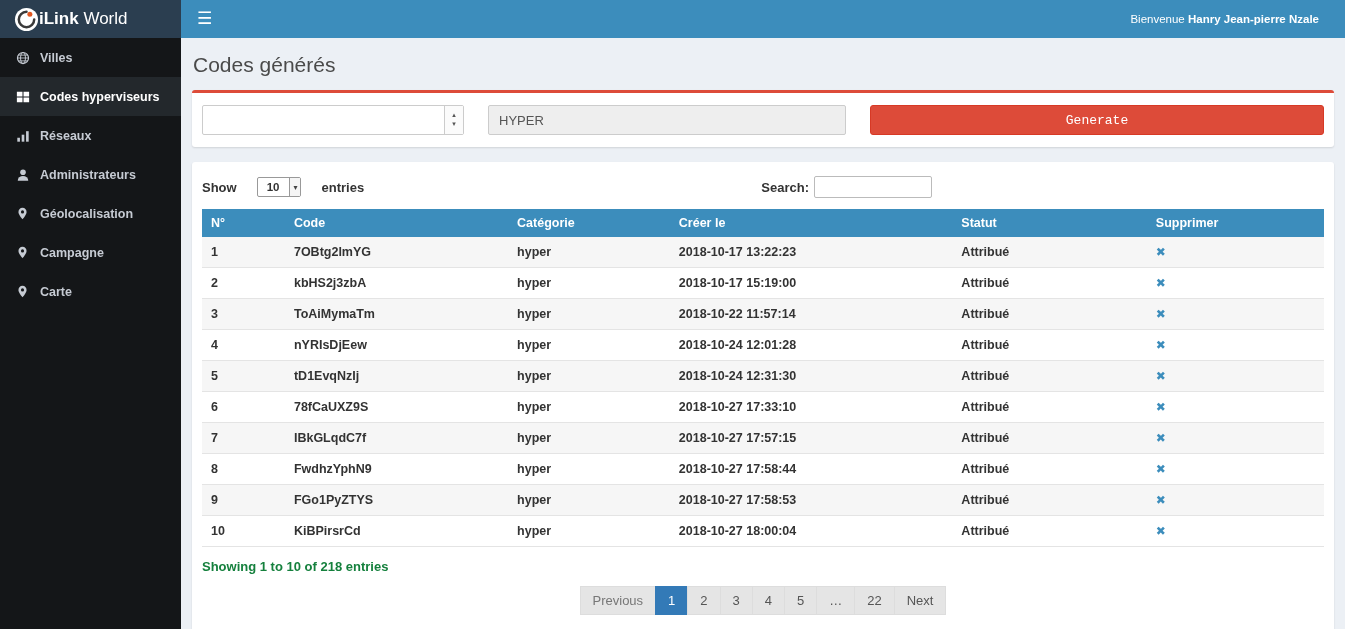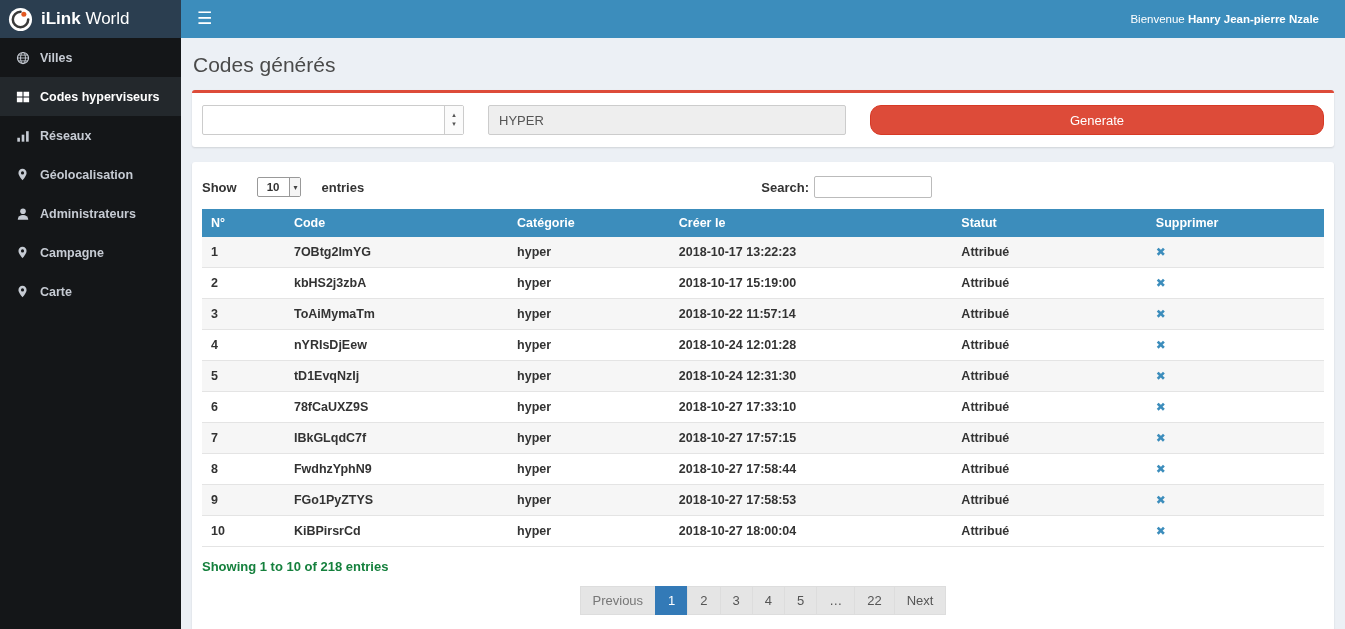--- a/index.html
+++ b/index.html
@@ -1,21 +1,21 @@
 <!DOCTYPE html>
 <html><head>
 <meta charset="utf-8">
 <style>
   html,body{margin:0;padding:0;background:#d8dce1;}
   .app{position:relative;width:1345px;height:629px;background:#ecf0f5;overflow:hidden;
        font-family:"Liberation Sans","DejaVu Sans",sans-serif;color:#333;}
 
   
   .topbar{display:flex;height:38px;}
-  .logo{width:181px;box-sizing:border-box;background:#2b3e50;color:#fff;display:flex;align-items:center;gap:8px;padding-left:8px;font-size:17px;cursor:pointer}
+  .logo{width:181px;box-sizing:border-box;background:#2b3e50;color:#fff;display:flex;align-items:center;padding-left:14px;font-size:17px;cursor:pointer}
   .logo .brand-bold{font-weight:700}
   .logo .brand-rest{font-weight:300}
   .navbar{flex:1;background:#3c8dbc;display:flex;align-items:center;color:#fff;}
   .hamburger{padding:0 16px;font-size:17px;cursor:pointer;line-height:38px}
   .welcome{margin-left:auto;padding-right:26px;font-size:11.5px}
   .welcome b{font-weight:700}
 
   
   .sidebar{position:absolute;top:38px;left:0;bottom:0;width:181px;background:#141618;}
   .side-item{display:flex;align-items:center;gap:10px;height:39px;padding-left:15px;color:#c6cbd3;font-size:12.5px;font-weight:600;cursor:pointer;}
@@ -24,21 +24,21 @@
 
   
   .main{margin-left:181px;padding:9px 11px 0;}
   .page-title{font-size:21px;font-weight:400;color:#4a4a4a;margin:6px 0 13px 1px;}
   .box{background:#fff;border-radius:3px;box-shadow:0 1px 2px rgba(0,0,0,0.12);}
   .box-gen{border-top:3px solid #dd4b39;padding:12px 10px;display:flex;align-items:center;gap:24px;margin-bottom:15px;}
   .spin{width:262px;height:30px;border:1px solid #ccc;background:#fff;border-radius:2px;display:flex;box-sizing:border-box;cursor:text}
   .spin-gap{flex:1}
   .spin-btns{width:18px;border-left:1px solid #ccc;display:flex;flex-direction:column;align-items:center;justify-content:center;font-size:7px;color:#555;line-height:1.25;background:#fbfbfb;cursor:pointer}
   .cat-input{width:358px;height:30px;box-sizing:border-box;border:1px solid #ccc;background:#eee;color:#555;font-size:13px;padding:0 10px;border-radius:2px;font-family:inherit}
-  .btn-gen{flex:1;height:30px;background:#dd4b39;border:1px solid #d73925;color:#fff;font-size:13px;border-radius:11px;cursor:pointer;font-family:Liberation Sans, sans-serif}
+  .btn-gen{flex:1;height:30px;background:#dd4b39;border:1px solid #d73925;color:#fff;font-size:13px;border-radius:3px;cursor:pointer;font-family:Liberation Mono, monospace}
 
   .box-table{padding:14px 10px 20px;}
   .controls{display:flex;align-items:center;margin-bottom:11px;font-size:13px;font-weight:700;color:#333}
   .show-block{display:flex;align-items:center;gap:20px}
   .pgsel{display:inline-flex;align-items:stretch;border:1px solid #999;border-radius:2px;font-weight:700;background:#fff;cursor:pointer}
   .pgsel .val{padding:3px 10px 3px 9px;font-size:11.5px;}
   .pgsel .arr{border-left:1px solid #999;padding:0 3px;display:flex;align-items:center;font-size:8px;color:#444;background:#f5f5f5}
   .search-block{margin-left:auto;margin-right:392px;display:flex;align-items:center;gap:5px}
   .search-block input{width:118px;height:22px;border:1px solid #bbb;border-radius:2px;font-family:inherit;padding:0 5px;box-sizing:border-box}
 
@@ -107,35 +107,35 @@
           <svg viewBox="0 0 16 16" width="14" height="14" fill="currentColor">
             <rect x="1.5" y="10" width="3" height="4.5"></rect>
             <rect x="6.5" y="6.5" width="3" height="8"></rect>
             <rect x="11.5" y="2.5" width="3" height="12"></rect>
           </svg>
         </span>
         <span>Réseaux</span>
       </div>
       <div class="side-item">
         <span class="s-ico">
+          <svg viewBox="0 0 16 16" width="14" height="14" fill="currentColor">
+            <circle cx="8" cy="4.8" r="3.2"></circle>
+            <path d="M2 14.6a6 5.6 0 0 1 12 0z"></path>
+          </svg>
+        </span>
+        <span>Administrateurs</span>
+      </div>
+      <div class="side-item">
+        <span class="s-ico">
           <svg viewBox="0 0 16 16" width="13" height="13" fill="currentColor">
             <path d="M8 1C5.2 1 3 3.3 3 6.1 3 9.6 8 15 8 15s5-5.4 5-8.9C13 3.3 10.8 1 8 1z"></path>
             <circle cx="8" cy="6" r="1.9" fill="#141618"></circle>
           </svg>
         </span>
         <span>Géolocalisation</span>
-      </div>
-      <div class="side-item">
-        <span class="s-ico">
-          <svg viewBox="0 0 16 16" width="14" height="14" fill="currentColor">
-            <circle cx="8" cy="4.8" r="3.2"></circle>
-            <path d="M2 14.6a6 5.6 0 0 1 12 0z"></path>
-          </svg>
-        </span>
-        <span>Administrateurs</span>
       </div>
       <div class="side-item">
         <span class="s-ico">
           <svg viewBox="0 0 16 16" width="13" height="13" fill="currentColor">
             <path d="M8 1C5.2 1 3 3.3 3 6.1 3 9.6 8 15 8 15s5-5.4 5-8.9C13 3.3 10.8 1 8 1z"></path>
             <circle cx="8" cy="6" r="1.9" fill="#141618"></circle>
           </svg>
         </span>
         <span>Campagne</span>
       </div>

